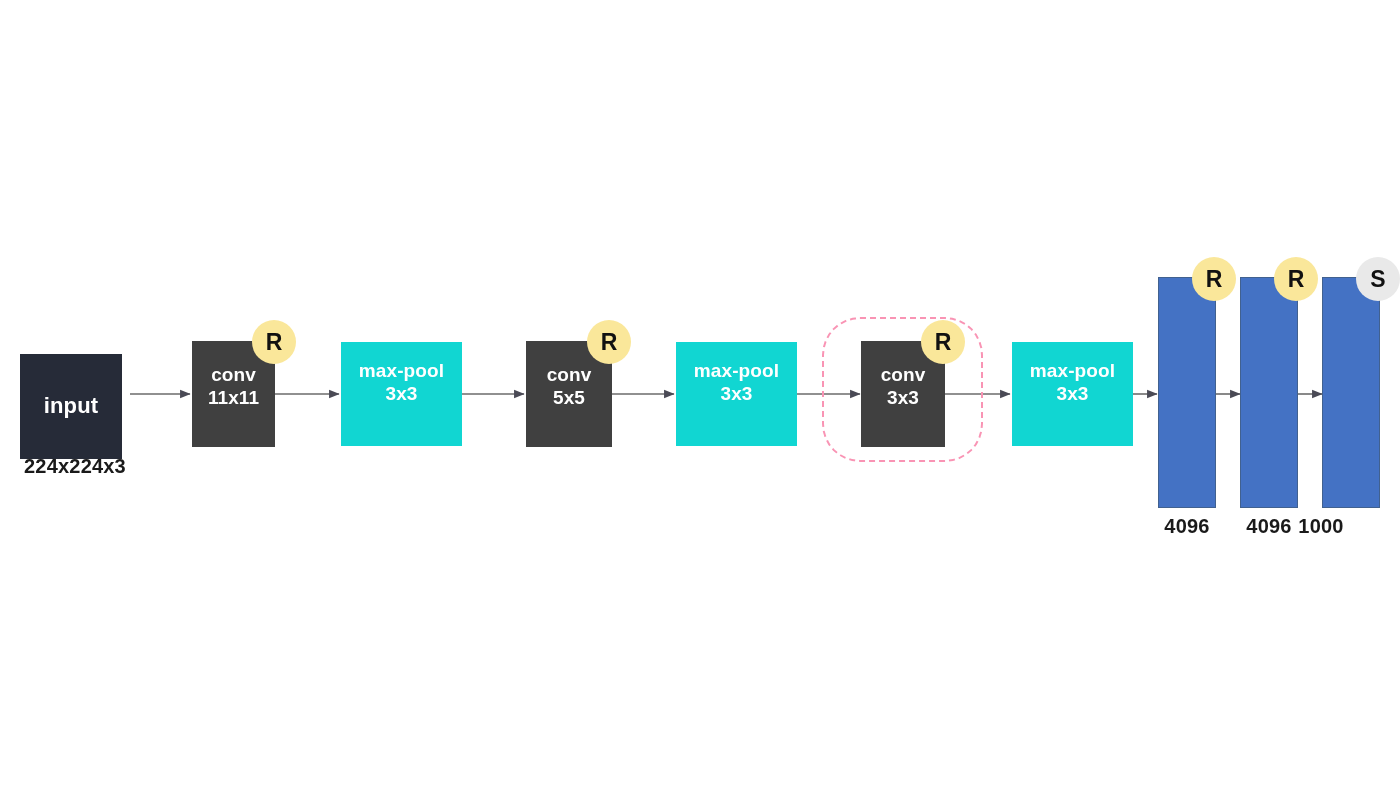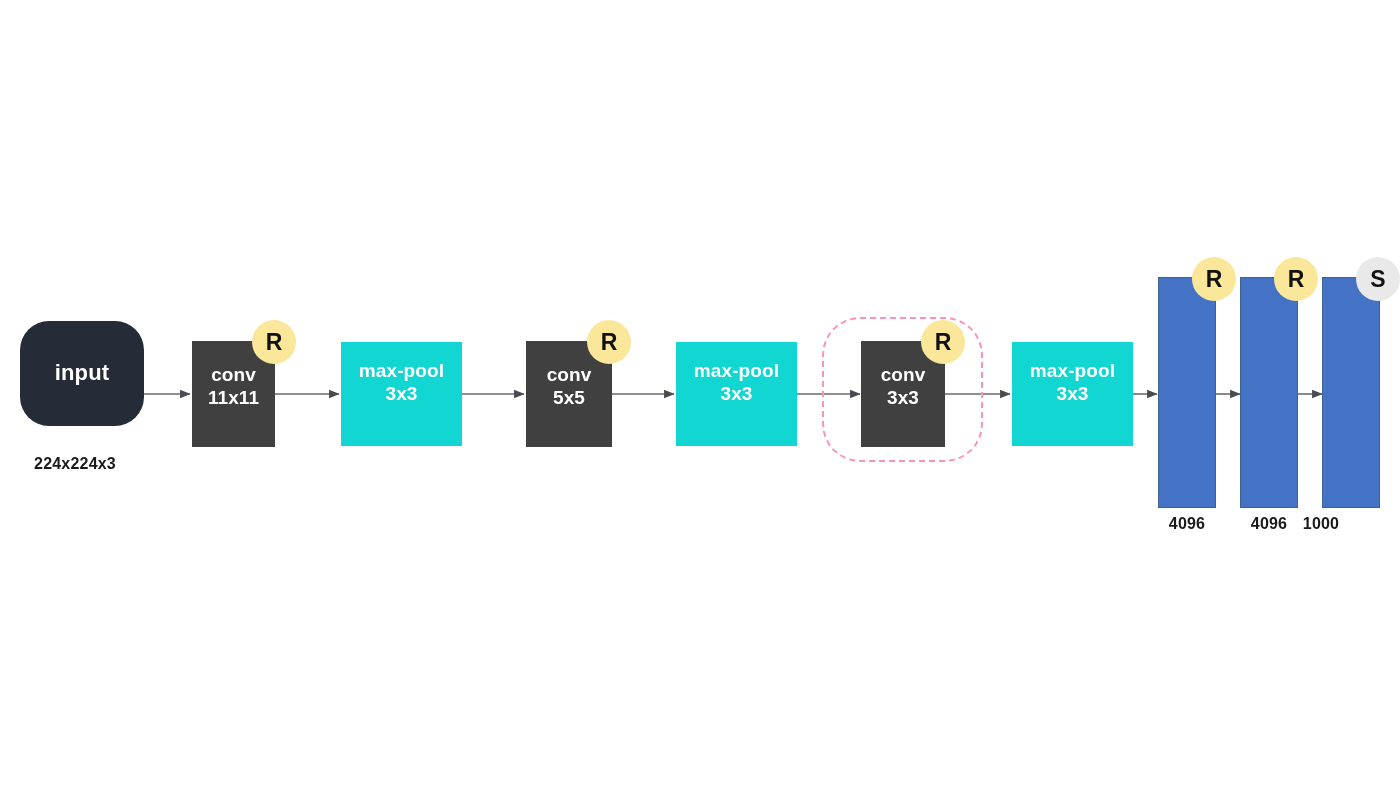--- a/index.html
+++ b/index.html
@@ -48,21 +48,21 @@
     padding-bottom: 24px;
   }
   .fc-bar {
     position: absolute;
     background: #4472c4;
     border: 1px solid #41618f;
     box-sizing: border-box;
   }
   .caption {
     position: absolute;
-    font-size: 16px;
+    font-size: 20px;
     font-weight: bold;
     color: #1a1a1a;
     text-align: center;
     white-space: nowrap;
     letter-spacing: 0.2px;
   }
   .badge {
     position: absolute;
     width: 44px;
     height: 44px;
@@ -111,21 +111,21 @@
       <line x1="797" y1="394" x2="860" y2="394"></line>
       <line x1="945" y1="394" x2="1010" y2="394"></line>
       <line x1="1133" y1="394" x2="1157" y2="394"></line>
       <line x1="1216" y1="394" x2="1240" y2="394"></line>
       <line x1="1298" y1="394" x2="1322" y2="394"></line>
     </g>
   </svg>
 
   <div class="dashed-group" style="left:822px; top:317px; width:161px; height:145px;"></div>
 
-  <div class="node node-input" style="left:20px; top:321px; width:124px; height:105px;border-radius:29px;">
+  <div class="node node-input" style="left:20px; top:354px; width:102px; height:105px;">
     <span class="line1">input</span>
   </div>
   <div class="caption" style="left:20px; top:455px; width:110px;">224x224x3</div>
 
   <div class="node node-conv" style="left:192px; top:341px; width:83px; height:106px;">
     <span class="line1">conv</span>
     <span class="line2">11x11</span>
   </div>
   <div class="badge badge-relu" style="left:252px; top:320px;">R</div>
 

